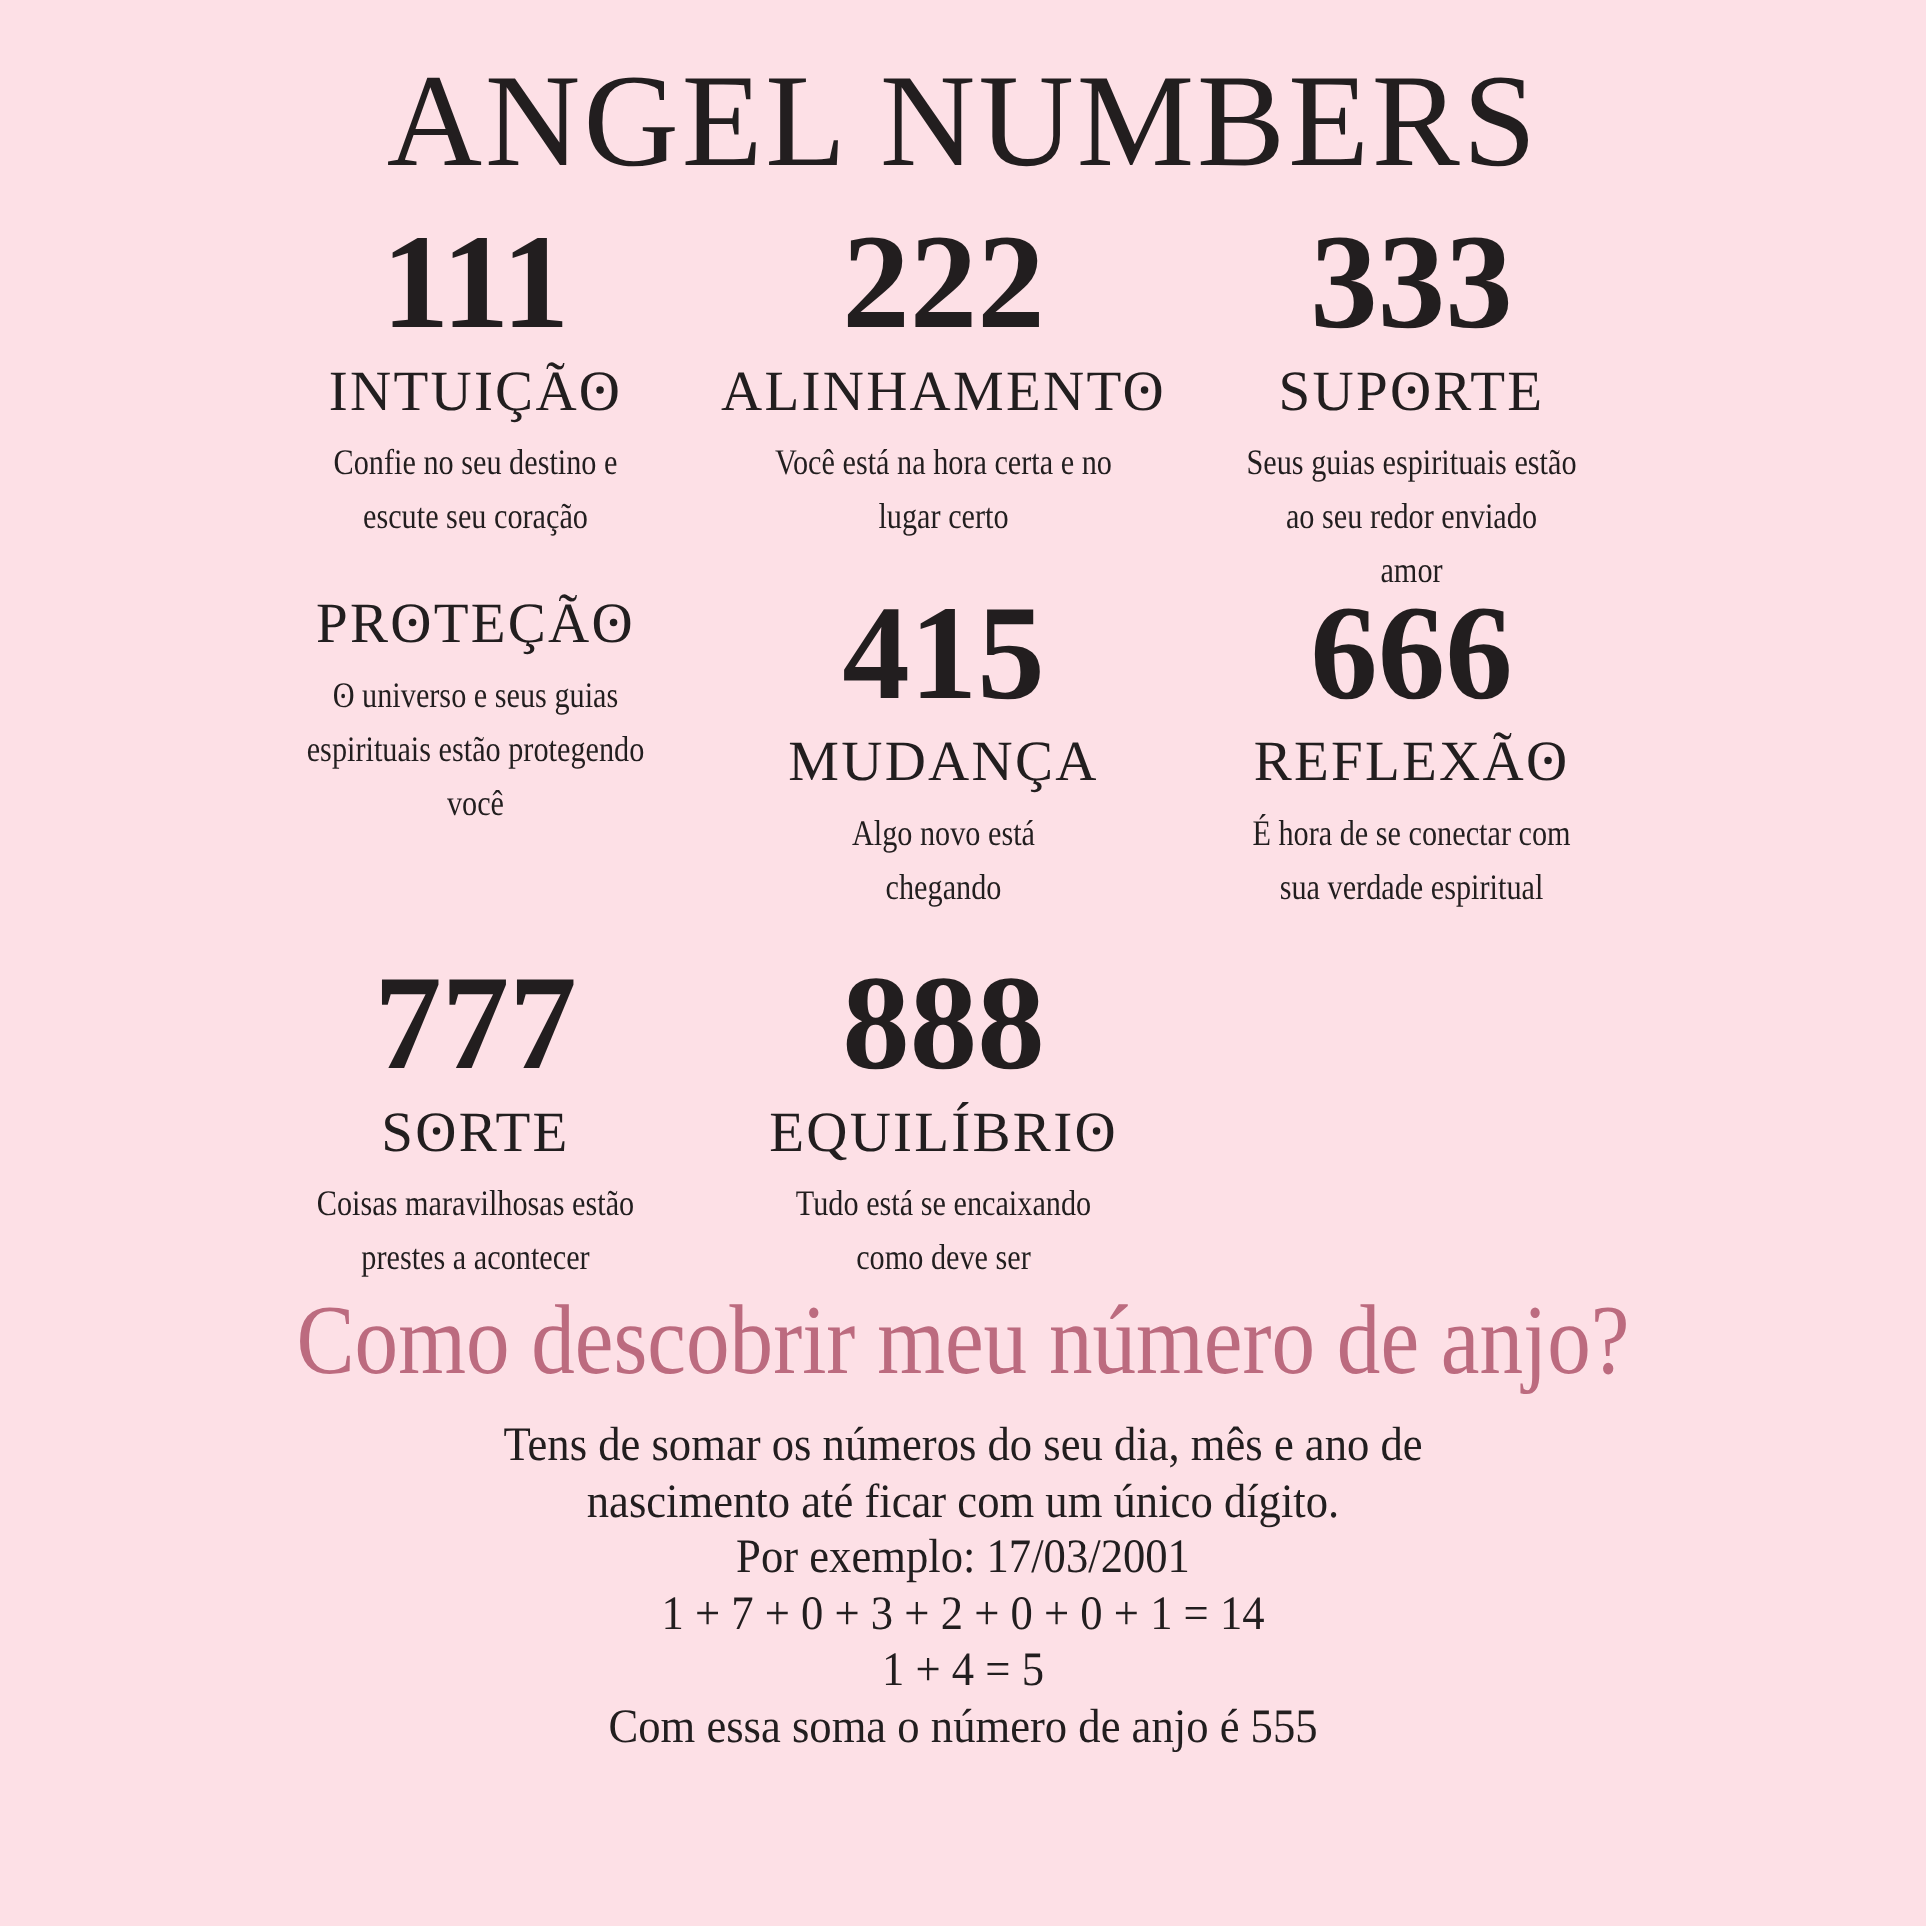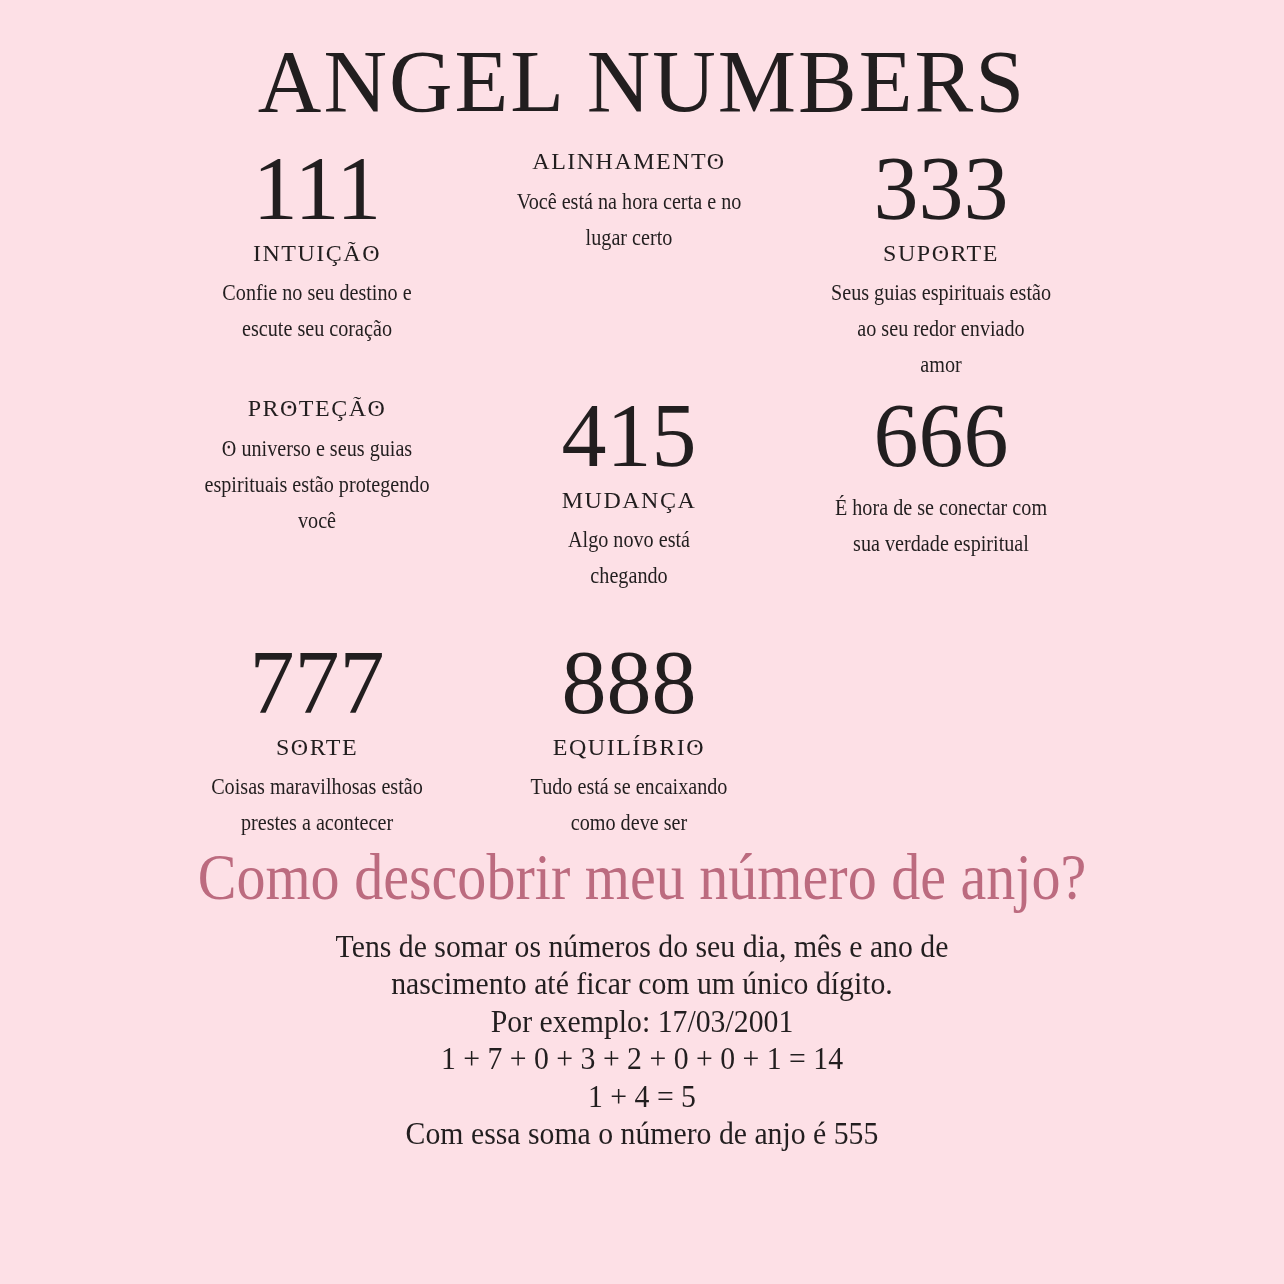--- a/index.html
+++ b/index.html
@@ -31,26 +31,26 @@
     margin-top:12px;
     display:grid;
     grid-template-columns:312px 312px 312px;
     grid-template-rows:247px 247px auto;
     justify-content:center;
     transform:translateX(-13px);
   }
   .card{text-align:center;}
   .num{
     font-size:90px;
-    font-weight:400;
+    font-weight:700;
     line-height:1.02;
   }
   .card-title{
     margin-top:4px;
-    font-size:24px;
+    font-size:38px;
     font-weight:400;
     letter-spacing:1.5px;
     line-height:1.2;
   }
   .card-desc{
     margin-top:7px;
     font-size:24px;
     line-height:36px;
     white-space:pre-line;
     transform:scaleX(0.84);
@@ -106,20 +106,21 @@
   <div class="grid">
 
     <div class="card">
       <div class="num">111</div>
       <div class="card-title fancy">INTUIÇÃ<span class="do">O<i class="od"></i></span></div>
       <div class="card-desc fancy">Confie no seu destino e
 escute seu coração</div>
     </div>
 
     <div class="card">
+      <div class="num">222</div>
       <div class="card-title fancy">ALINHAMENT<span class="do">O<i class="od"></i></span></div>
       <div class="card-desc fancy">Você está na hora certa e no
 lugar certo</div>
     </div>
 
     <div class="card">
       <div class="num">333</div>
       <div class="card-title fancy">SUP<span class="do">O<i class="od"></i></span>RTE</div>
       <div class="card-desc fancy">Seus guias espirituais estão
 ao seu redor enviado
@@ -135,20 +136,21 @@
 
     <div class="card">
       <div class="num">415</div>
       <div class="card-title fancy">MUDANÇA</div>
       <div class="card-desc fancy">Algo novo está
 chegando</div>
     </div>
 
     <div class="card">
       <div class="num">666</div>
+      <div class="card-title fancy">REFLEXÃ<span class="do">O<i class="od"></i></span></div>
       <div class="card-desc fancy">É hora de se conectar com
 sua verdade espiritual</div>
     </div>
 
     <div class="card">
       <div class="num">777</div>
       <div class="card-title fancy">S<span class="do">O<i class="od"></i></span>RTE</div>
       <div class="card-desc fancy">Coisas maravilhosas estão
 prestes a acontecer</div>
     </div>

